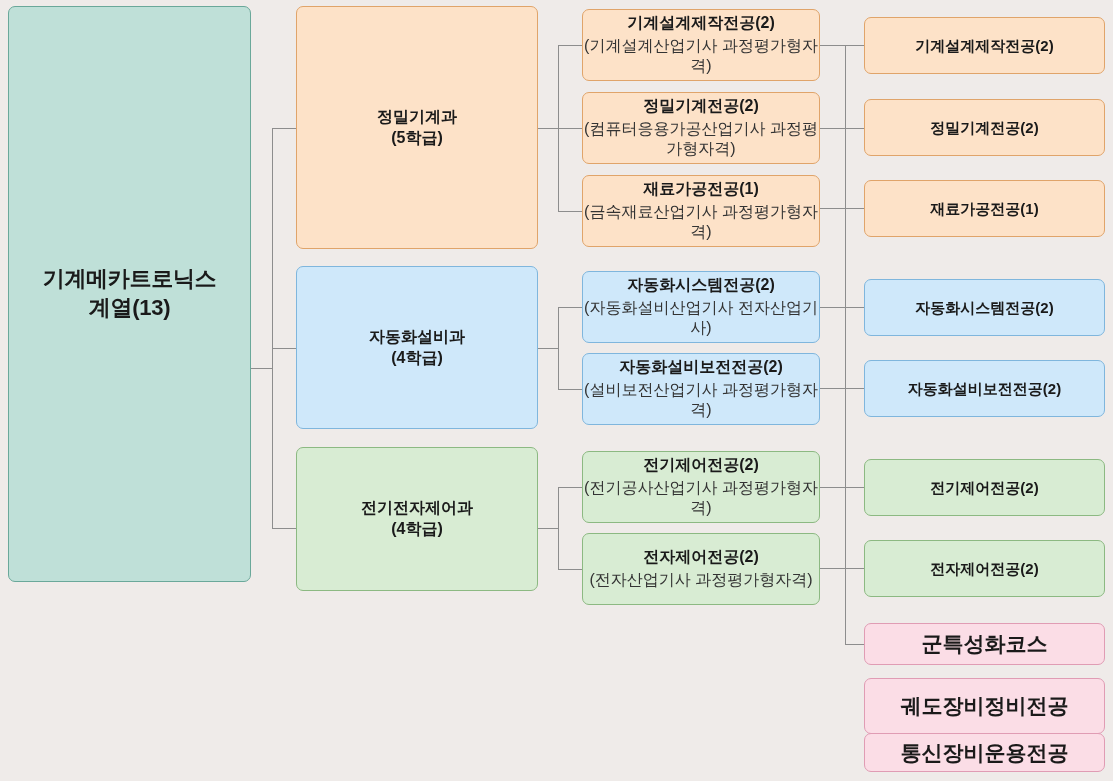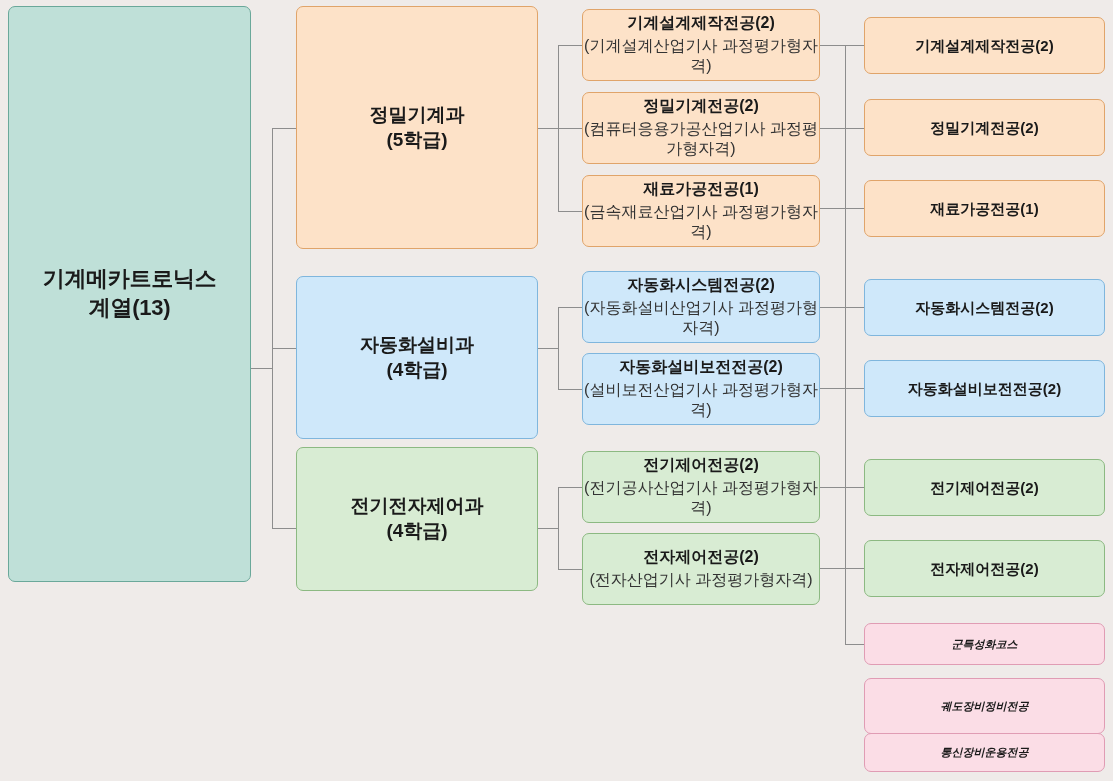--- a/index.html
+++ b/index.html
@@ -41,36 +41,36 @@
   
   .root {
     background: #bfe0d8;
     border: 1px solid #6aa89a;
   }
   .root .title {
     font-size: 22px;
     letter-spacing: -0.3px;
   }
   
-  .dept .title { font-size: 19px; }
+  .dept .title { font-size: 16px; }
   .dept-orange { background: #fde2c8; border: 1px solid #e0a46a; }
   .dept-blue   { background: #cfe8fa; border: 1px solid #7fb6dd; }
   .dept-green  { background: #d8ecd3; border: 1px solid #8cb982; }
   
   .major .title { font-size: 16px; }
   .major-orange { background: #fde2c8; border: 1px solid #e0a46a; }
   .major-blue   { background: #cfe8fa; border: 1px solid #7fb6dd; }
   .major-green  { background: #d8ecd3; border: 1px solid #8cb982; }
   
   .right .title { font-size: 15px; }
   .right-orange { background: #fde2c8; border: 1px solid #e0a46a; }
   .right-blue   { background: #cfe8fa; border: 1px solid #7fb6dd; }
   .right-green  { background: #d8ecd3; border: 1px solid #8cb982; }
   .right-pink   { background: #fbdde6; border: 1px solid #e09cb4; }
-  .right-pink .title { font-size: 11px; font-weight: bold; font-style: italic; }
+  .right-pink .title { font-size: 21px; font-weight: bold; }
 
   .connector {
     position: absolute;
     background: #8d8d8d;
   }
   .connector.h { height: 1px; }
   .connector.v { width: 1px; }
 </style>
 </head>
 <body>
@@ -112,21 +112,21 @@
   <div class="node root" style="left:8px; top:6px; width:243px; height:576px;">
     <div class="title">기계메카트로닉스</div>
     <div class="title">계열(13)</div>
   </div>
 
   <div class="node dept dept-orange" style="left:296px; top:6px; width:242px; height:243px;">
     <div class="title">정밀기계과</div>
     <div class="title">(5학급)</div>
   </div>
 
-  <div class="node dept dept-blue" style="left:296px; top:276px; width:242px; height:163px;">
+  <div class="node dept dept-blue" style="left:296px; top:266px; width:242px; height:163px;">
     <div class="title">자동화설비과</div>
     <div class="title">(4학급)</div>
   </div>
 
   <div class="node dept dept-green" style="left:296px; top:447px; width:242px; height:144px;">
     <div class="title">전기전자제어과</div>
     <div class="title">(4학급)</div>
   </div>
 
   <div class="node major major-orange" style="left:582px; top:9px; width:238px; height:72px;">
@@ -139,21 +139,21 @@
     <div class="sub">(컴퓨터응용가공산업기사 과정평가형자격)</div>
   </div>
 
   <div class="node major major-orange" style="left:582px; top:175px; width:238px; height:72px;">
     <div class="title">재료가공전공(1)</div>
     <div class="sub">(금속재료산업기사 과정평가형자격)</div>
   </div>
 
   <div class="node major major-blue" style="left:582px; top:271px; width:238px; height:72px;">
     <div class="title">자동화시스템전공(2)</div>
-    <div class="sub">(자동화설비산업기사 과정평가형자격)</div>
+    <div class="sub">(자동화설비산업기사 전자산업기사)</div>
   </div>
 
   <div class="node major major-blue" style="left:582px; top:353px; width:238px; height:72px;">
     <div class="title">자동화설비보전전공(2)</div>
     <div class="sub">(설비보전산업기사 과정평가형자격)</div>
   </div>
 
   <div class="node major major-green" style="left:582px; top:451px; width:238px; height:72px;">
     <div class="title">전기제어전공(2)</div>
     <div class="sub">(전기공사산업기사 과정평가형자격)</div>

